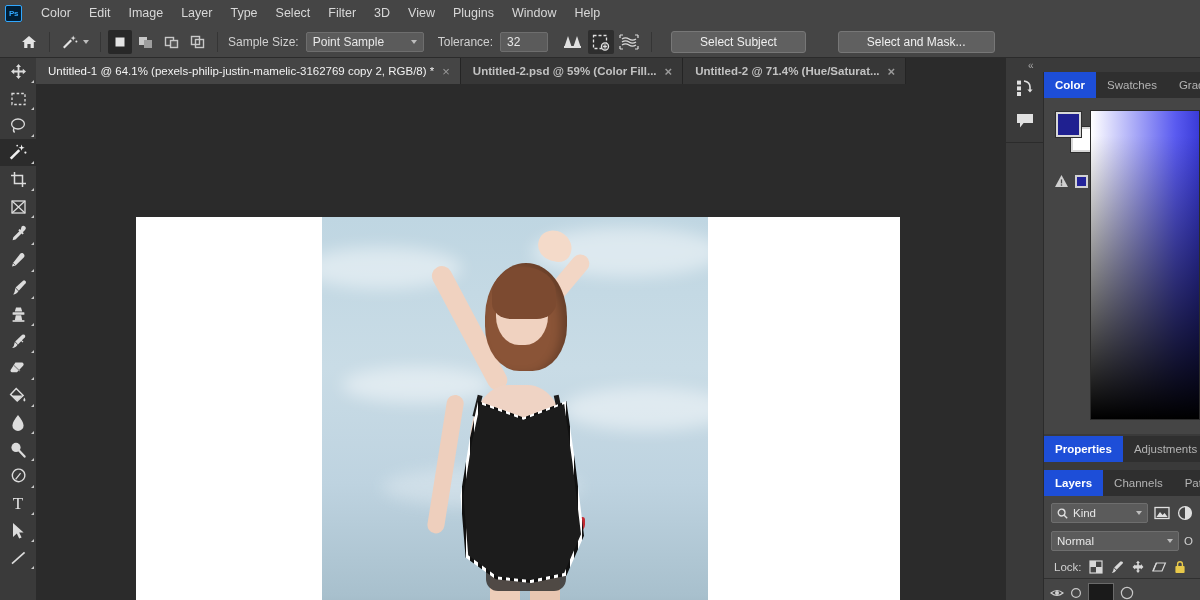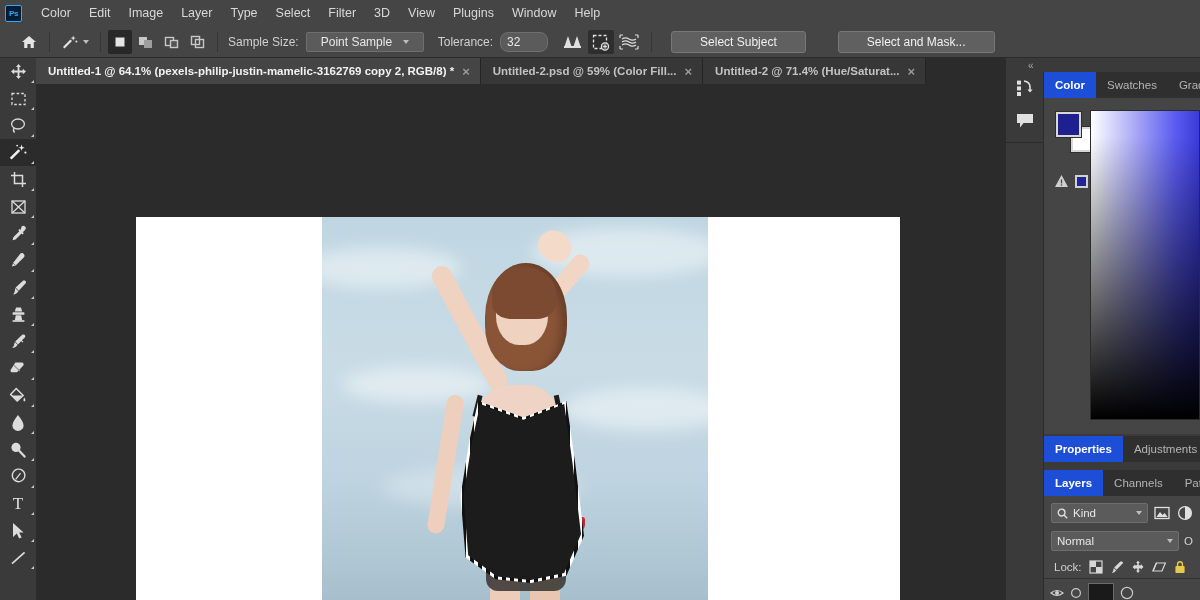--- a/index.html
+++ b/index.html
@@ -48,25 +48,25 @@
   .selmodes { display: flex; align-items: center; gap: 2px; }
   .selmode {
     width: 24px; height: 24px; display: flex; align-items: center;
     justify-content: center; border-radius: 2px;
   }
   .selmode.active { background: #282828; }
   .opt-label { color: #d0d0d0; font-size: 12px; margin: 0 7px 0 3px; white-space: nowrap; }
   .dropdown {
     height: 20px; background: #5b5b5b; border: 1px solid #6e6e6e;
     border-radius: 2px; display: flex; align-items: center;
-    padding: 0 14px; color: #e8e8e8; font-size: 12px; justify-content: space-between;
+    padding: 0 6px; color: #e8e8e8; font-size: 12px; justify-content: space-between;
   }
   .num-field {
     width: 48px; height: 20px; background: #5b5b5b; border: 1px solid #6e6e6e;
-    border-radius: 8px; color: #e8e8e8; font-size: 12px;
+    border-radius: 2px; color: #e8e8e8; font-size: 12px;
     display: flex; align-items: center; padding-left: 6px;
   }
   .icon-btn {
     width: 26px; height: 24px; display: flex; align-items: center;
     justify-content: center; border-radius: 2px; margin-right: 2px;
   }
   .icon-btn.active { background: #2e2e2e; }
   .push-btn {
     height: 22px; background: #606060; border: 1px solid #777;
     border-radius: 3px; color: #f0f0f0; font-size: 12px;
@@ -81,21 +81,21 @@
   }
   .tab-expand {
     width: 36px; display: flex; align-items: flex-start; justify-content: center;
     padding-top: 3px; color: #a0a0a0; font-size: 11px; background: #3a3a3a;
   }
   .doc-tab {
     display: flex; align-items: center; gap: 8px;
     padding: 0 10px 0 12px; font-size: 11.5px; white-space: nowrap;
     border-right: 1px solid #242424; max-width: 460px;
   }
-  .doc-tab.active { background: #454545; color: #f2f2f2; font-weight: bold; }
+  .doc-tab.active { background: #454545; color: #f2f2f2; font-weight: normal; }
   .doc-tab.inactive { background: #373737; color: #c2c2c2; font-weight: bold; }
   .tab-close { color: #9a9a9a; font-size: 13px; line-height: 1; }
 
   
   .toolbar {
     position: absolute; top: 58px; left: 0; width: 36px; height: 542px;
     background: #3a3a3a;
   }
   .toolbtn {
     width: 36px; height: 27px; position: relative;

